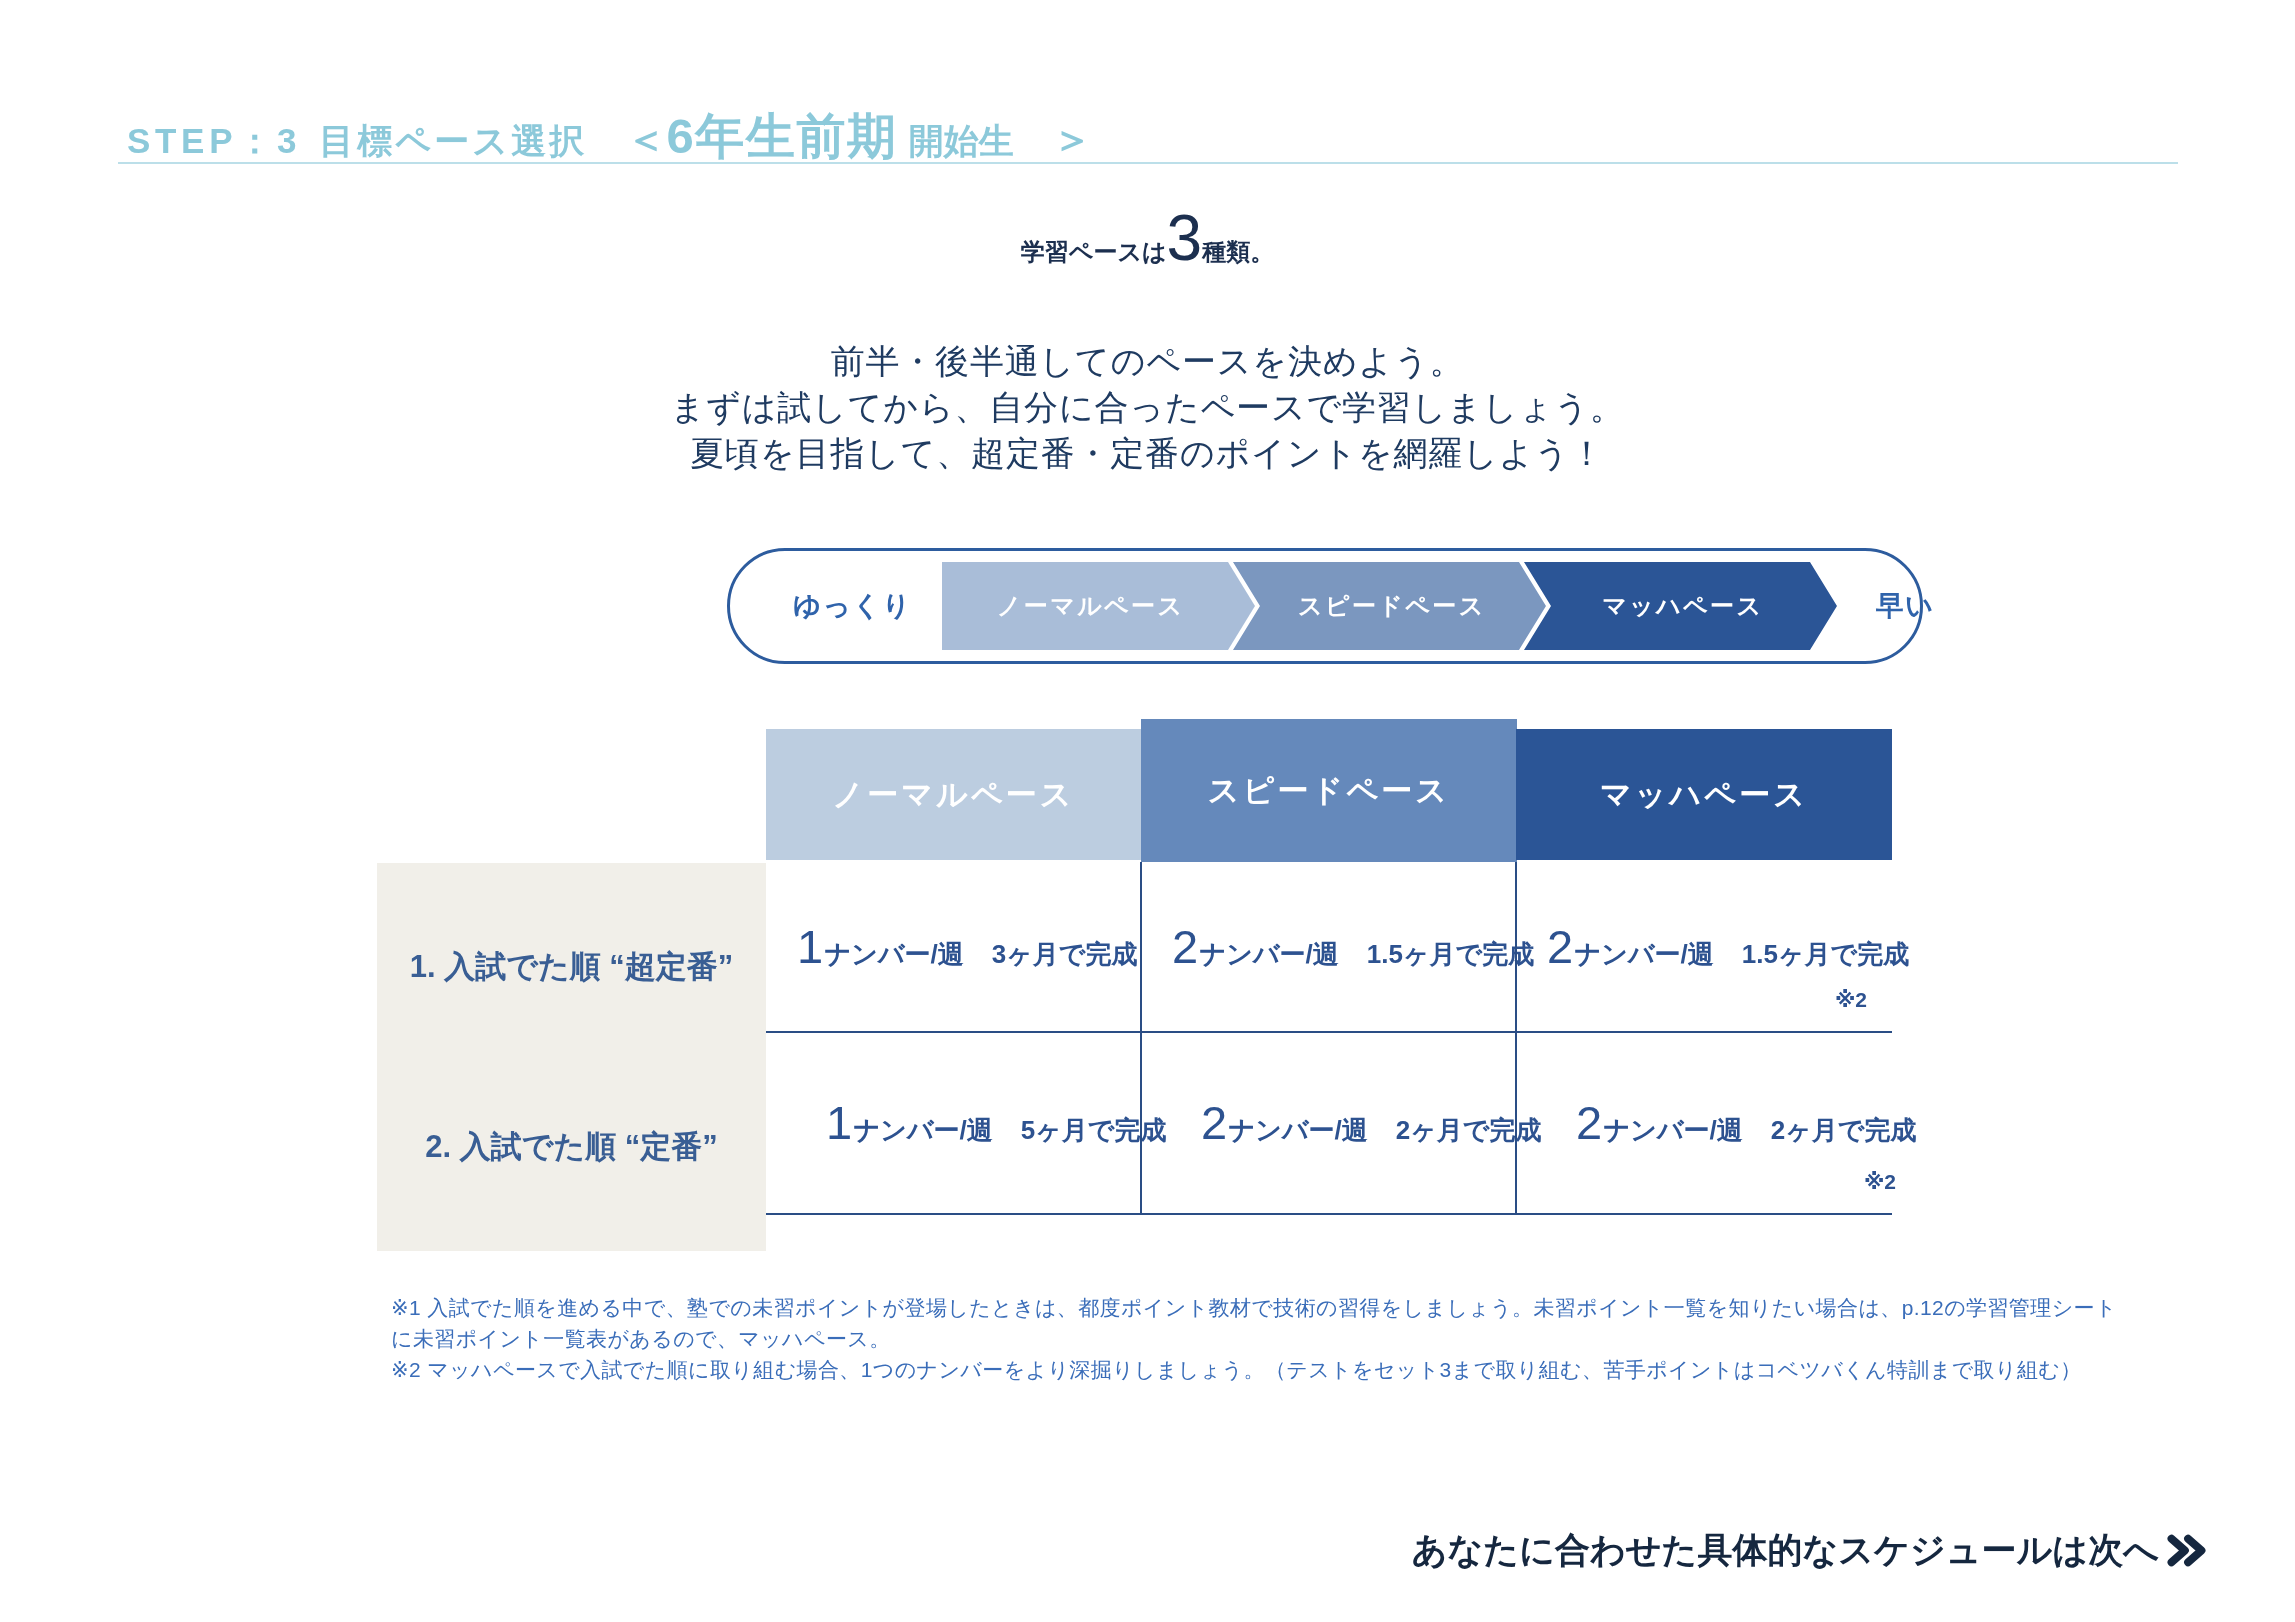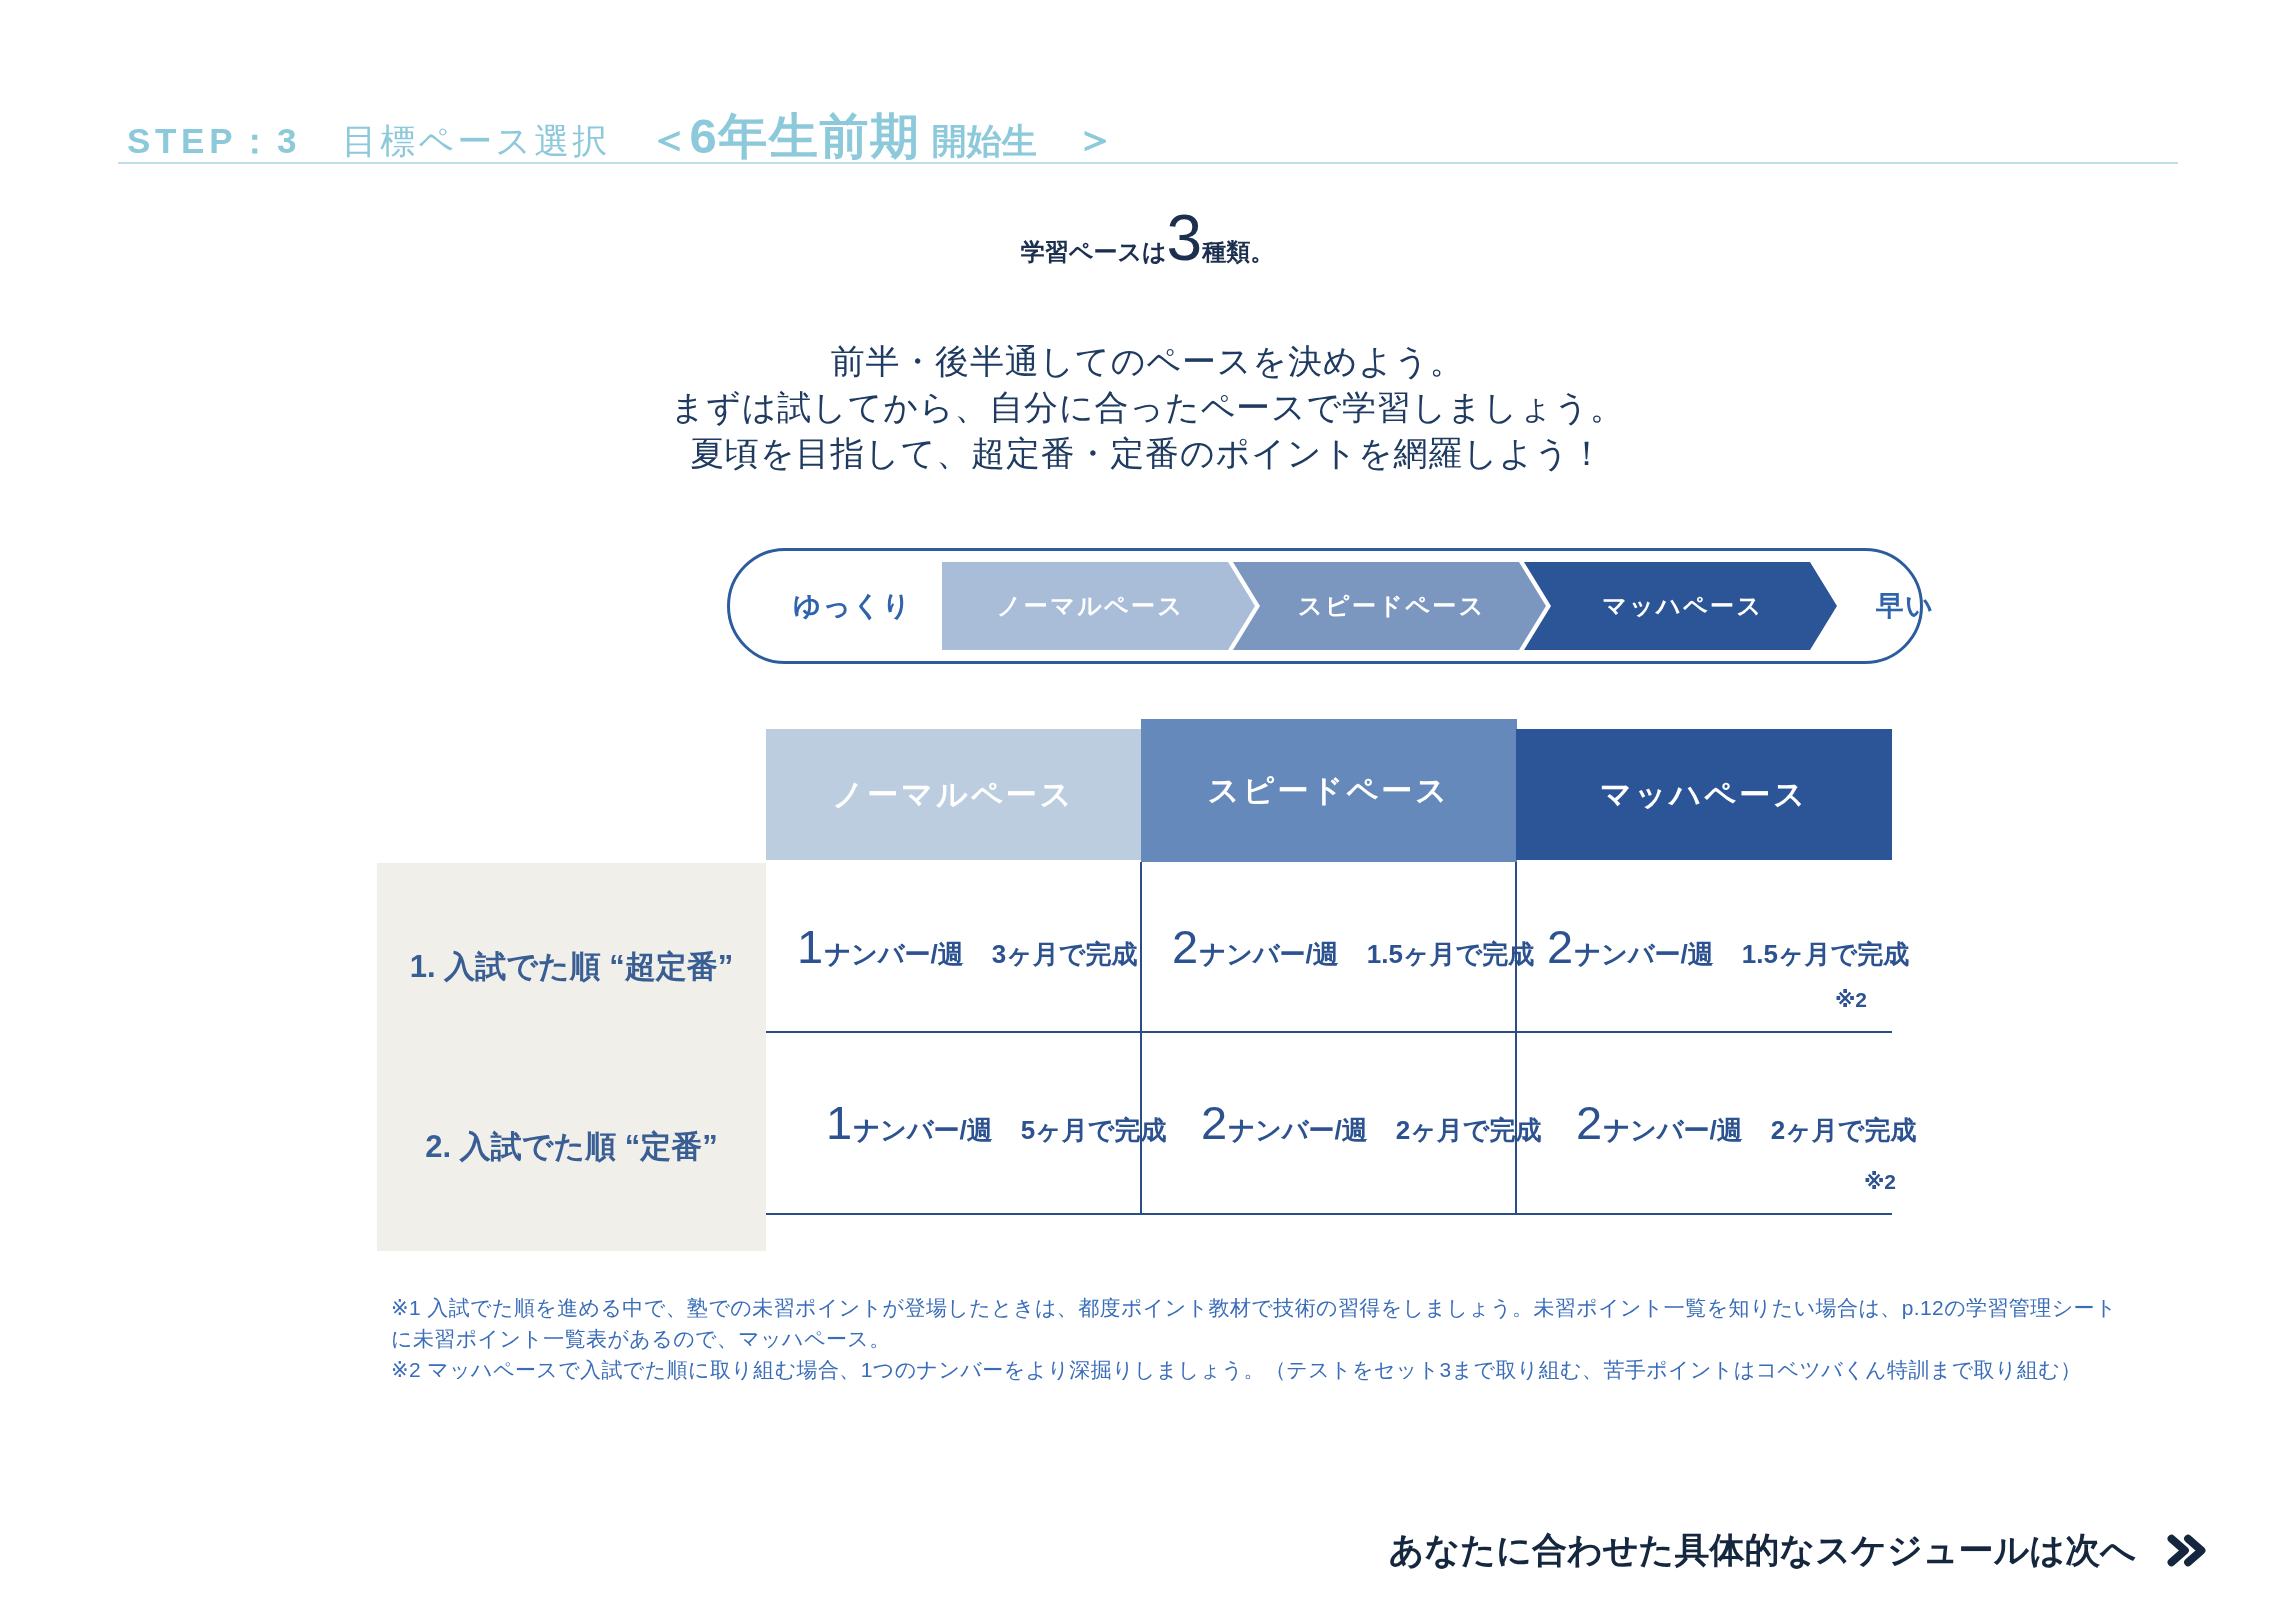--- a/index.html
+++ b/index.html
@@ -4,21 +4,21 @@
 <style>
   * { margin:0; padding:0; box-sizing:border-box; }
   html,body { background:#ffffff; }
   body { font-family:"Liberation Sans","DejaVu Sans",sans-serif; }
   .page { position:relative; width:2295px; height:1622px; background:#ffffff; overflow:hidden; }
 
   
   .hdr { position:absolute; left:127px; top:104px; color:#8cc9da; white-space:nowrap; }
   .hdr span { display:inline-block; vertical-align:baseline; }
   .hdr-step { font-size:35px; font-weight:600; letter-spacing:4.7px; }
-  .hdr-title { font-size:35px; font-weight:400; letter-spacing:3.1px; margin-left:41px; }
+  .hdr-title { font-size:35px; font-weight:700; letter-spacing:3.1px; margin-left:18px; }
   .hdr-bracket { font-size:41px; font-weight:600; margin-left:38px; }
   .hdr-grade { font-size:49px; font-weight:800; letter-spacing:1.6px; }
   .hdr-suffix { font-size:35px; font-weight:600; margin-left:11px; }
   .hdr-rule { position:absolute; left:118px; top:162px; width:2060px; height:2.4px; background:#bcdfe9; }
 
   
   .intro { position:absolute; left:0; top:201px; width:100%; text-align:center; color:#1c2f4f; white-space:nowrap; }
   .intro .pre,.intro .post { font-size:24px; font-weight:600; }
   .intro .big3 { font-size:64px; font-weight:400; }
 
@@ -64,21 +64,21 @@
   .vline1 { left:1140px; }
   .vline2 { left:1515px; }
   .hline { position:absolute; left:766px; width:1126px; height:2.4px; background:#2a4d85; }
   .hline1 { top:1031px; }
   .hline2 { top:1213px; }
 
   
   .footnotes { position:absolute; left:391px; top:1292px; color:#3a6db9; font-size:21px; font-weight:500; line-height:31px; letter-spacing:0.4px; }
 
   
-  .cta { position:absolute; right:88px; top:1527px; display:flex; align-items:center; gap:30px; color:#15273f; cursor:pointer; }
+  .cta { position:absolute; right:88px; top:1527px; display:flex; align-items:center; gap:7px; color:#15273f; cursor:pointer; }
   .cta-text { font-size:35px; font-weight:700; white-space:nowrap; }
   .cta-icon { width:41px; height:35px; display:block; }
 </style>
 </head>
 <body>
 
 <div class="page">
 
   <div class="hdr">
     <span class="hdr-step">STEP：3</span><span class="hdr-title">目標ペース選択</span><span class="hdr-bracket">＜</span><span class="hdr-grade">6年生前期</span><span class="hdr-suffix">開始生</span><span class="hdr-bracket">＞</span>

